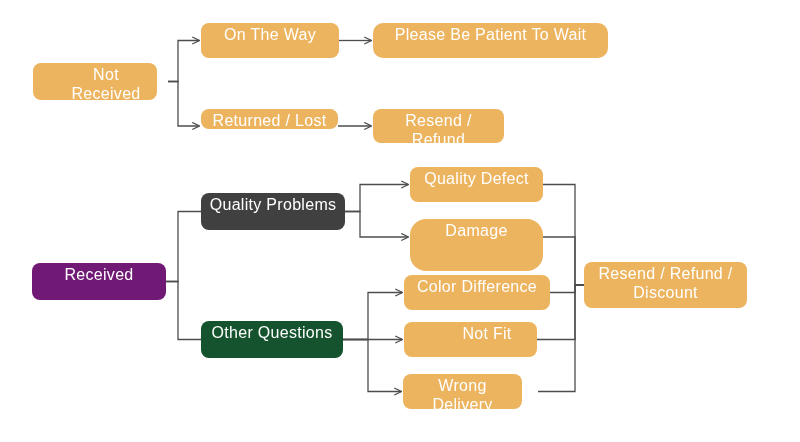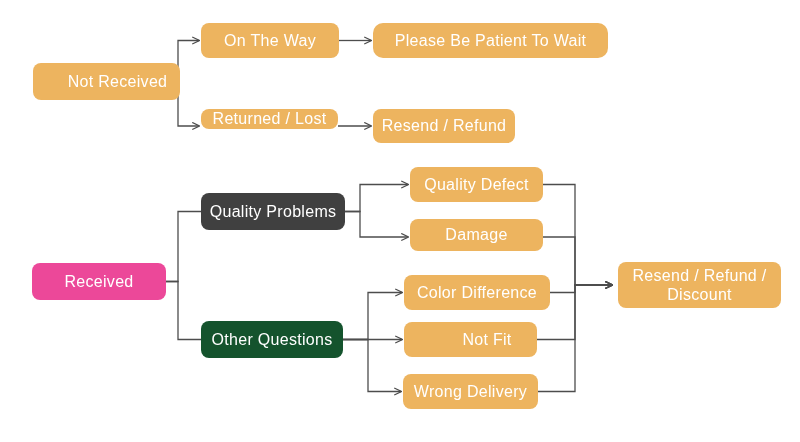--- a/index.html
+++ b/index.html
@@ -20,21 +20,20 @@
     left: 0;
     top: 0;
     width: 800px;
     height: 442px;
   }
   .flow-node {
     position: absolute;
     box-sizing: border-box;
     border-radius: 8px;
     display: flex;
-    align-items: center;
     justify-content: center;
     text-align: center;
     color: #ffffff;
     font-size: 16px;
     font-weight: 400;
     letter-spacing: 0.3px;
     line-height: 1.2;
     padding: 2px 8px;
   }
 </style>
@@ -59,56 +58,56 @@
       <path d="M 343 339.5 L 368 339.5 L 368 292.5 L 402 292.5" fill="none" stroke="#4D4D4D" stroke-width="1.3" marker-end="url(#arrow-open)"></path>
       <path d="M 343 339.5 L 368 339.5 L 368 339.5 L 402 339.5" fill="none" stroke="#4D4D4D" stroke-width="1.3" marker-end="url(#arrow-open)"></path>
       <path d="M 343 339.5 L 368 339.5 L 368 391.5 L 401 391.5" fill="none" stroke="#4D4D4D" stroke-width="1.3" marker-end="url(#arrow-open)"></path>
       <path d="M 543 184.5 L 575 184.5 L 575 285 L 612 285" fill="none" stroke="#4D4D4D" stroke-width="1.3" marker-end="url(#arrow-open)"></path>
       <path d="M 543 237 L 575 237 L 575 285 L 612 285" fill="none" stroke="#4D4D4D" stroke-width="1.3" marker-end="url(#arrow-open)"></path>
       <path d="M 550 292.5 L 575 292.5 L 575 285 L 612 285" fill="none" stroke="#4D4D4D" stroke-width="1.3" marker-end="url(#arrow-open)"></path>
       <path d="M 537 339.5 L 575 339.5 L 575 285 L 612 285" fill="none" stroke="#4D4D4D" stroke-width="1.3" marker-end="url(#arrow-open)"></path>
       <path d="M 538 391.5 L 575 391.5 L 575 285 L 612 285" fill="none" stroke="#4D4D4D" stroke-width="1.3" marker-end="url(#arrow-open)"></path>
     </svg>
   <div id="node-layer">
-      <div class="flow-node" style="left: 33px; top: 63px; width: 147px; height: 37px; background: rgb(237, 180, 95); color: rgb(255, 255, 255); padding-left: 30px;">
+      <div class="flow-node" style="left: 33px; top: 63px; width: 124px; height: 37px; background: rgb(237, 180, 95); color: rgb(255, 255, 255); padding-left: 30px;">
         <span>Not Received</span>
       </div>
       <div class="flow-node" style="left: 201px; top: 23px; width: 138px; height: 35px; background: rgb(237, 180, 95); color: rgb(255, 255, 255);">
         <span>On The Way</span>
       </div>
       <div class="flow-node" style="left: 373px; top: 23px; width: 235px; height: 35px; background: rgb(237, 180, 95); color: rgb(255, 255, 255); border-radius: 10px;">
         <span>Please Be Patient To Wait</span>
       </div>
       <div class="flow-node" style="left: 201px; top: 109px; width: 137px; height: 20px; background: rgb(237, 180, 95); color: rgb(255, 255, 255);">
         <span>Returned / Lost</span>
       </div>
-      <div class="flow-node" style="left: 373px; top: 109px; width: 142px; height: 34px; background: rgb(237, 180, 95); color: rgb(255, 255, 255);">
+      <div class="flow-node" style="left: 373px; top: 109px; width: 131px; height: 34px; background: rgb(237, 180, 95); color: rgb(255, 255, 255);">
         <span>Resend / Refund</span>
       </div>
-      <div class="flow-node" style="left: 32px; top: 263px; width: 134px; height: 37px; background: #ec4899; color: rgb(255, 255, 255);">
+      <div class="flow-node" style="left: 32px; top: 263px; width: 134px; height: 37px; background: #701a75; color: rgb(255, 255, 255);">
         <span>Received</span>
       </div>
       <div class="flow-node" style="left: 201px; top: 193px; width: 144px; height: 37px; background: #404040; color: rgb(255, 255, 255);">
         <span>Quality Problems</span>
       </div>
       <div class="flow-node" style="left: 201px; top: 321px; width: 142px; height: 37px; background: #14532d; color: rgb(255, 255, 255);">
         <span>Other Questions</span>
       </div>
       <div class="flow-node" style="left: 410px; top: 167px; width: 133px; height: 35px; background: rgb(237, 180, 95); color: rgb(255, 255, 255);">
         <span>Quality Defect</span>
       </div>
-      <div class="flow-node" style="left: 410px; top: 219px; width: 133px; height: 32px; background: rgb(237, 180, 95); color: rgb(255, 255, 255);">
+      <div class="flow-node" style="left: 410px; top: 219px; width: 133px; height: 52px; background: rgb(237, 180, 95); color: rgb(255, 255, 255); border-radius: 16px;">
         <span>Damage</span>
       </div>
       <div class="flow-node" style="left: 404px; top: 275px; width: 146px; height: 35px; background: rgb(237, 180, 95); color: rgb(255, 255, 255);">
         <span>Color Difference</span>
       </div>
       <div class="flow-node" style="left: 404px; top: 322px; width: 133px; height: 35px; background: rgb(237, 180, 95); color: rgb(255, 255, 255); padding-left: 41px;">
         <span>Not Fit</span>
       </div>
-      <div class="flow-node" style="left: 403px; top: 374px; width: 135px; height: 35px; background: rgb(237, 180, 95); color: rgb(255, 255, 255);">
+      <div class="flow-node" style="left: 403px; top: 374px; width: 119px; height: 35px; background: rgb(237, 180, 95); color: rgb(255, 255, 255);">
         <span>Wrong Delivery</span>
       </div>
-      <div class="flow-node" style="left: 618px; top: 262px; width: 163px; height: 46px; background: rgb(237, 180, 95); color: rgb(255, 255, 255);">
+      <div class="flow-node" style="left: 584px; top: 262px; width: 163px; height: 46px; background: rgb(237, 180, 95); color: rgb(255, 255, 255);">
         <span>Resend / Refund / Discount</span>
       </div>
     </div>
 </div>
 
 </body></html>

